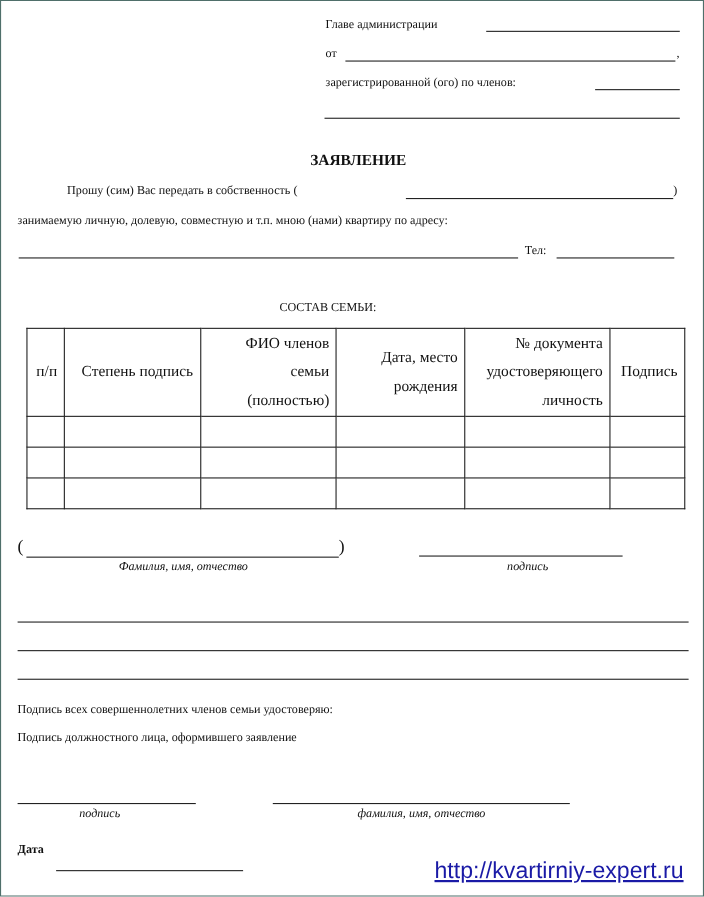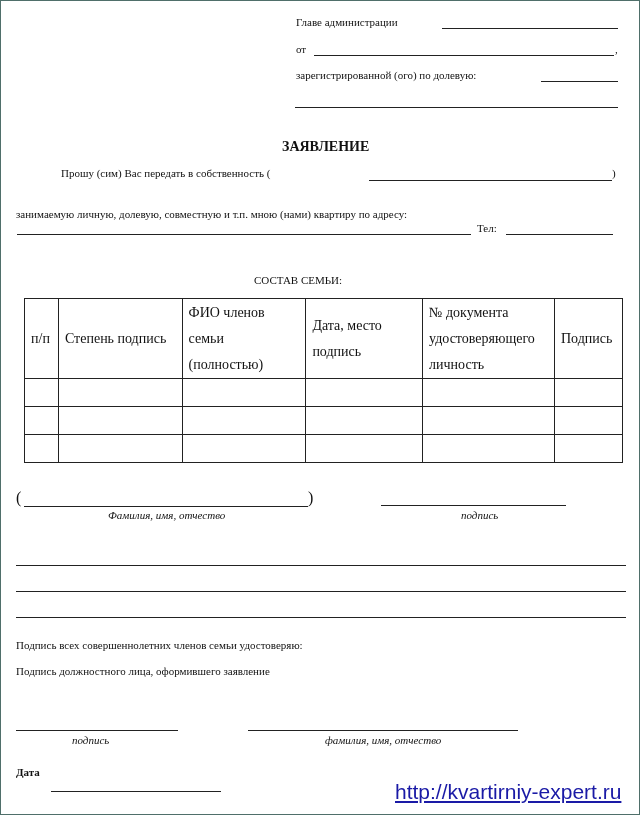--- a/index.html
+++ b/index.html
@@ -16,21 +16,21 @@
   .abs { position: absolute; white-space: nowrap; }
   .t { font-size: 11px; line-height: 16px; }
   .line { position: absolute; height: 0; border-bottom: 1px solid #222; }
   .title { font-weight: bold; font-size: 14px; }
   .cap { font-style: italic; font-size: 11px; }
   table.family {
     position: absolute; left: 24px; top: 298px; width: 599px;
     border-collapse: collapse; font-size: 14px;
   }
   table.family td, table.family th {
-    border: 1.5px solid #222; font-weight: normal; text-align: left;
+    border: 1.5px solid #222; font-weight: normal; text-align: right;
     padding: 0 6px; vertical-align: middle; line-height: 26px;
   }
   table.family thead tr { height: 80px; }
   table.family tbody tr { height: 28px; }
   .center { text-align: center; }
   .url {
     position: absolute; left: 395px; top: 780px; font-family: "Liberation Sans", sans-serif;
     font-size: 21px; color: #1a1aa6; text-decoration: underline; text-align: right;
   }
 </style>
@@ -39,31 +39,31 @@
 
 <div class="frame"></div>
 
 <span class="abs t" style="left:296px;top:14px;">Главе администрации</span>
 <div class="line" style="left:442px;top:28px;width:176px;"></div>
 
 <span class="abs t" style="left:296px;top:41px;">от</span>
 <div class="line" style="left:314px;top:55px;width:300px;"></div>
 <span class="abs t" style="left:615px;top:41px;">,</span>
 
-<span class="abs t" style="left:296px;top:67px;">зарегистрированной (ого) по долевую:</span>
+<span class="abs t" style="left:296px;top:67px;">зарегистрированной (ого) по членов:</span>
 <div class="line" style="left:541px;top:81px;width:77px;"></div>
 <div class="line" style="left:295px;top:107px;width:323px;"></div>
 
 <span class="abs title" style="left:270px;top:139px;margin-left:12px;">ЗАЯВЛЕНИЕ</span>
 
 <span class="abs t" style="left:61px;top:165px;">Прошу (сим) Вас передать в собственность (</span>
 <div class="line" style="left:369px;top:180px;width:243px;"></div>
 <span class="abs t" style="left:612px;top:165px;">)</span>
 
-<span class="abs t" style="left:16px;top:206px;">занимаемую  личную,  долевую,  совместную  и  т.п.  мною  (нами)  квартиру  по  адресу:</span>
+<span class="abs t" style="left:16px;top:193px;">занимаемую  личную,  долевую,  совместную  и  т.п.  мною  (нами)  квартиру  по  адресу:</span>
 
 <div class="line" style="left:17px;top:234px;width:454px;"></div>
 <span class="abs t" style="left:477px;top:220px;">Тел:</span>
 <div class="line" style="left:506px;top:234px;width:107px;"></div>
 
 <span class="abs t" style="left:254px;top:272px;text-align:center;">СОСТАВ СЕМЬИ:</span>
 
 <table class="family">
   <colgroup>
     <col style="width:34px">
@@ -71,21 +71,21 @@
       <col style="width:124px">
     <col style="width:117px">
       <col style="width:132px">
       <col style="width:68px">
   </colgroup>
   <thead>
     <tr>
       <th class="center">п/п</th>
       <th>Степень подпись</th>
       <th>ФИО членов семьи (полностью)</th>
-      <th>Дата, место подпись</th>
+      <th>Дата, место рождения</th>
       <th>№ документа удостоверяющего личность</th>
       <th>Подпись</th>
     </tr>
   </thead>
   <tbody>
     <tr>
       <td></td>
       <td></td>
       <td></td>
       <td></td>

